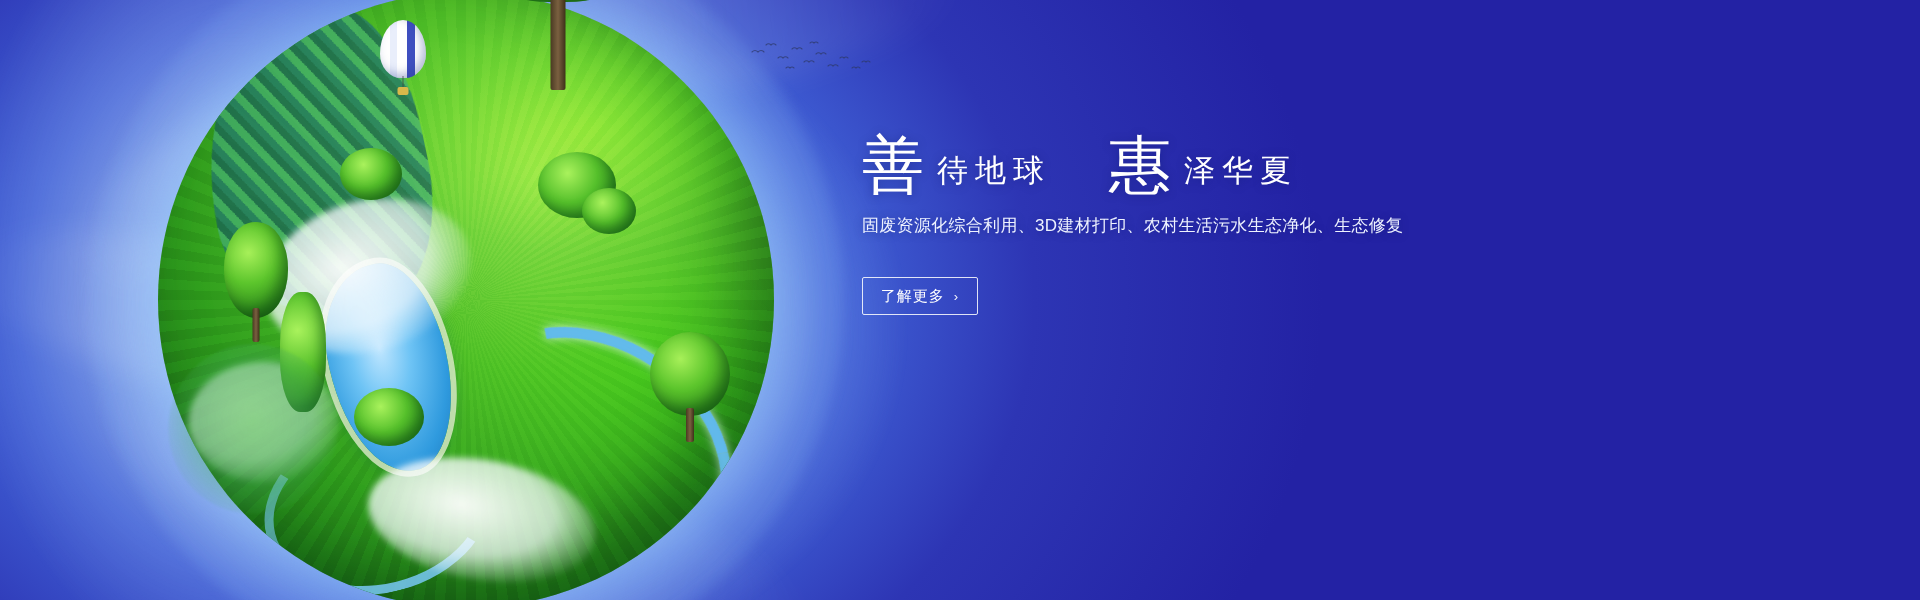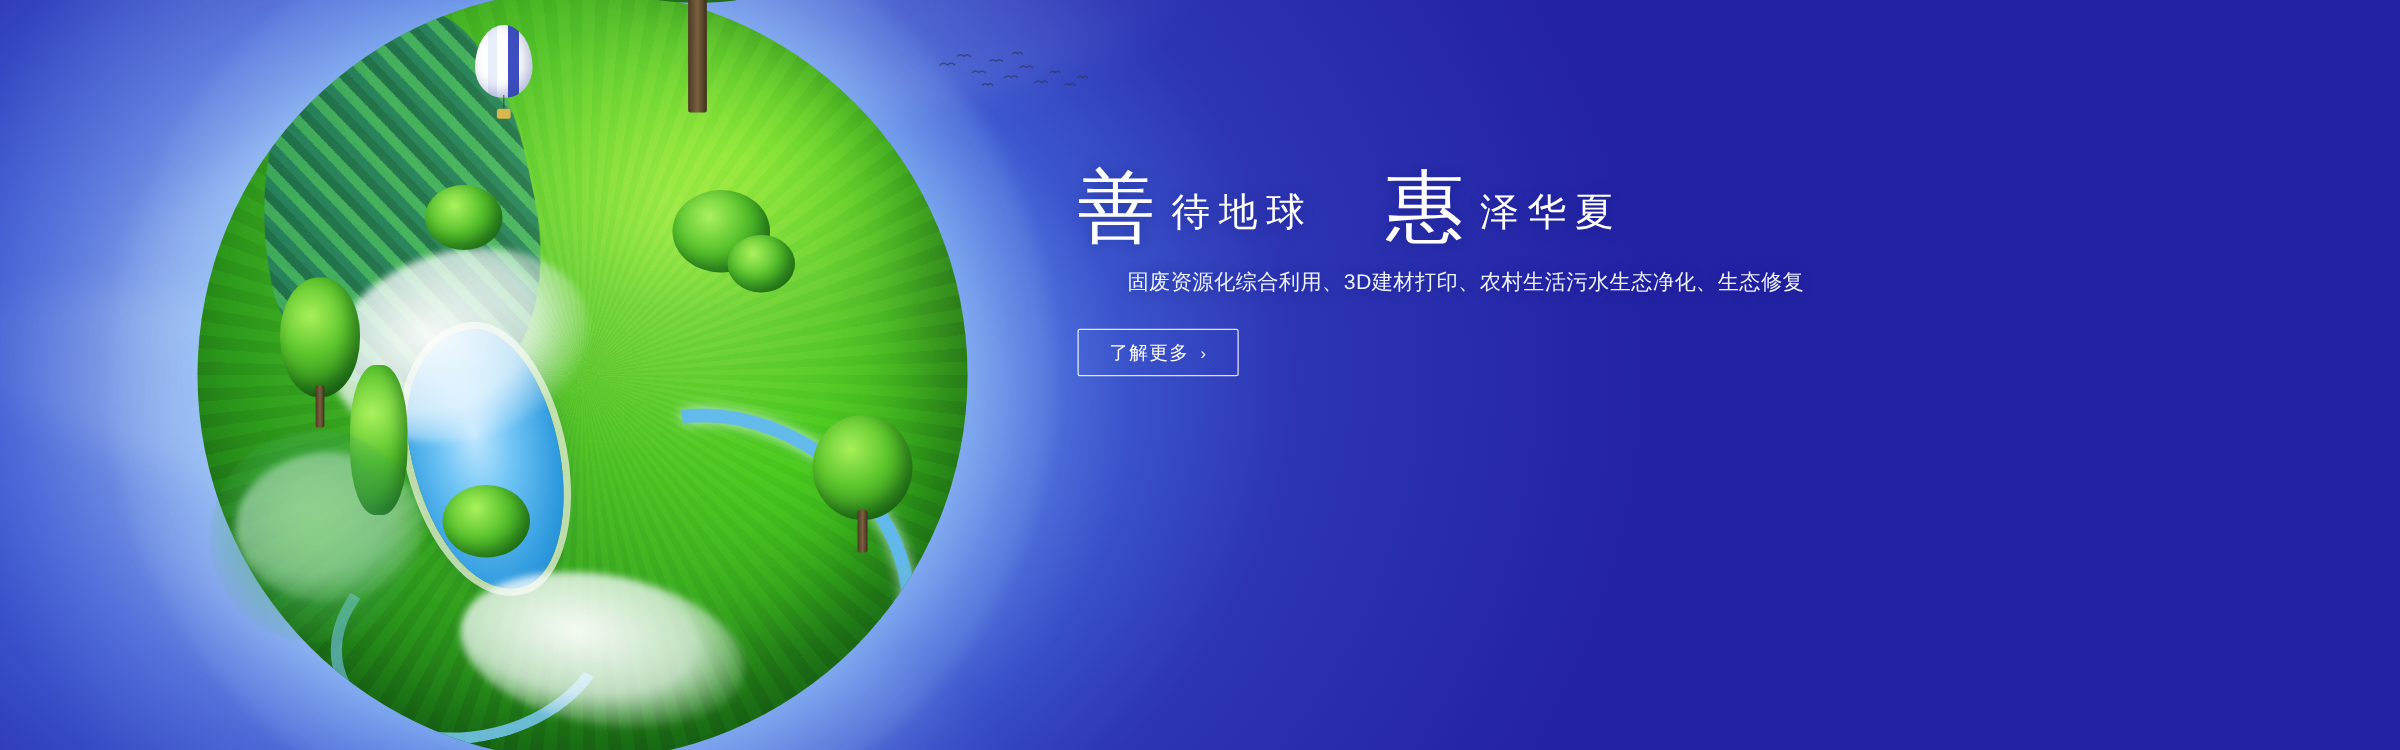--- a/index.html
+++ b/index.html
@@ -206,26 +206,25 @@
     font-weight:400;
     color:#f2f5ff;
     white-space:nowrap;
   }
   .desc{
     margin-top:20px;
     font-size:17px;
     letter-spacing:.3px;
     color:#eef2ff;
     white-space:nowrap;
-    margin-left:40px;
   }
   .cta{
-    margin-top:26px;
+    margin-top:40px;
     display:inline-flex; align-items:center; justify-content:center; gap:9px;
-    width:129px; height:38px;
+    width:116px; height:38px;
     border:1px solid rgba(255,255,255,.85);
     border-radius:2px;
     background:transparent;
     color:#ffffff;
     font-size:15px;
     letter-spacing:1px;
     cursor:pointer;
   }
   .cta .chev{ font-size:13px; opacity:.95; }
 </style>

